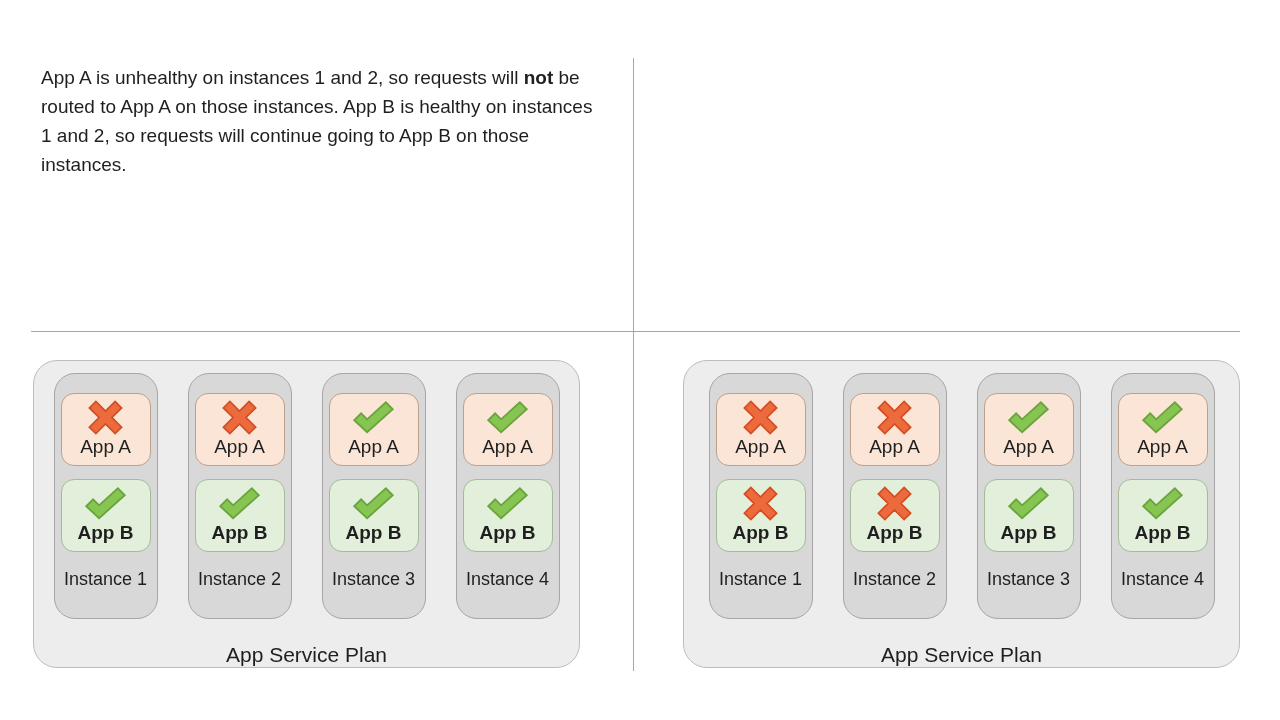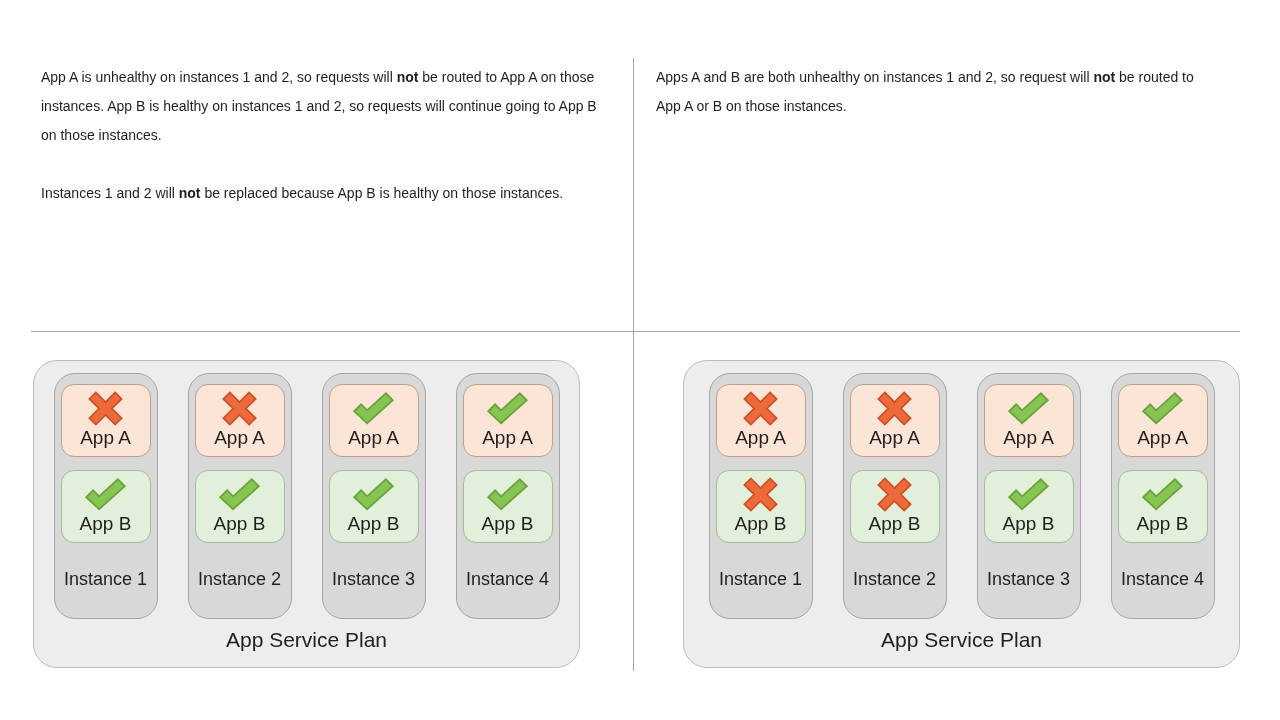--- a/index.html
+++ b/index.html
@@ -10,21 +10,21 @@
     background: #ffffff;
     font-family: "Liberation Sans", sans-serif;
     color: var(--text, #1f1f1f);
     overflow: hidden;
   }
 
   
   .text-col {
     position: absolute;
     top: 63px;
-    font-size: 14px;
+    font-size: 19px;
     line-height: 29px;
     color: var(--text, #1f1f1f);
   }
   .text-col.left  { left: 41px;  width: 556px; }
   .text-col.right { left: 656px; width: 545px; }
   .desc-para { margin: 0 0 29px 0; }
   .desc-para b { font-weight: bold; }
 
   
   .divider-v {
@@ -64,41 +64,42 @@
   .instance {
     width: 104px;
     height: 246px;
     box-sizing: border-box;
     background: var(--instance-bg, #d8d8d8);
     border: 1px solid var(--instance-border, #a6a6a6);
     border-radius: 21px;
     display: flex;
     flex-direction: column;
     align-items: center;
-    padding-top: 10px;
+    padding-top: 19px;
   }
   .app-card {
     width: 90px;
     height: 73px;
     box-sizing: border-box;
     border-radius: 13px;
     display: flex;
     flex-direction: column;
     align-items: center;
     justify-content: center;
     border: 1px solid transparent;
   }
   .app-card + .app-card { margin-top: 13px; }
   .app-card.app-a {
     background: var(--app-a-bg, #fbe5d6);
     border-color: var(--app-a-border, #bba18e);
   }
   .app-card.app-b {
     background: var(--app-b-bg, #e2efda);
     border-color: var(--app-b-border, #a5ba98);
+    font-weight: bold;
   }
   .app-card .icon-wrap {
     height: 35px;
     display: flex;
     align-items: center;
     justify-content: center;
   }
   .app-card .app-label {
     font-size: 19px;
     line-height: 24px;
@@ -118,36 +119,33 @@
   }
   .instance-label {
     margin-top: auto;
     margin-bottom: 28px;
     font-size: 18px;
     color: var(--text, #1f1f1f);
     white-space: nowrap;
   }
   .asp-label {
     margin-top: auto;
-    margin-bottom: 15px;
     font-size: 21px;
     color: var(--text, #1f1f1f);
   }
 </style>
 </head>
 <body>
 
 <div class="canvas">
 
   <div class="text-col left">
       <p class="desc-para"><span>App A is unhealthy on instances 1 and 2, so requests will </span><b>not</b><span> be routed to App A on those instances. App B is healthy on instances 1 and 2, so requests will continue going to App B on those instances.</span></p>
-      <p class="desc-para"><span>Instances 1 and 2 will </span><b>not</b><span> be replaced because App B is healthy on those instances.</span></p>
     </div>
   <div class="text-col right">
-      <p class="desc-para"><span>Apps A and B are both unhealthy on instances 1 and 2, so request will </span><b>not</b><span> be routed to App A or B on those instances.</span></p>
     </div>
 
   <div class="divider-v"></div>
   <div class="divider-h"></div>
 
   <div class="asp left">
     <div class="instances-row">
         <div class="instance">
           <div class="app-card app-a">
             <div class="icon-wrap">

